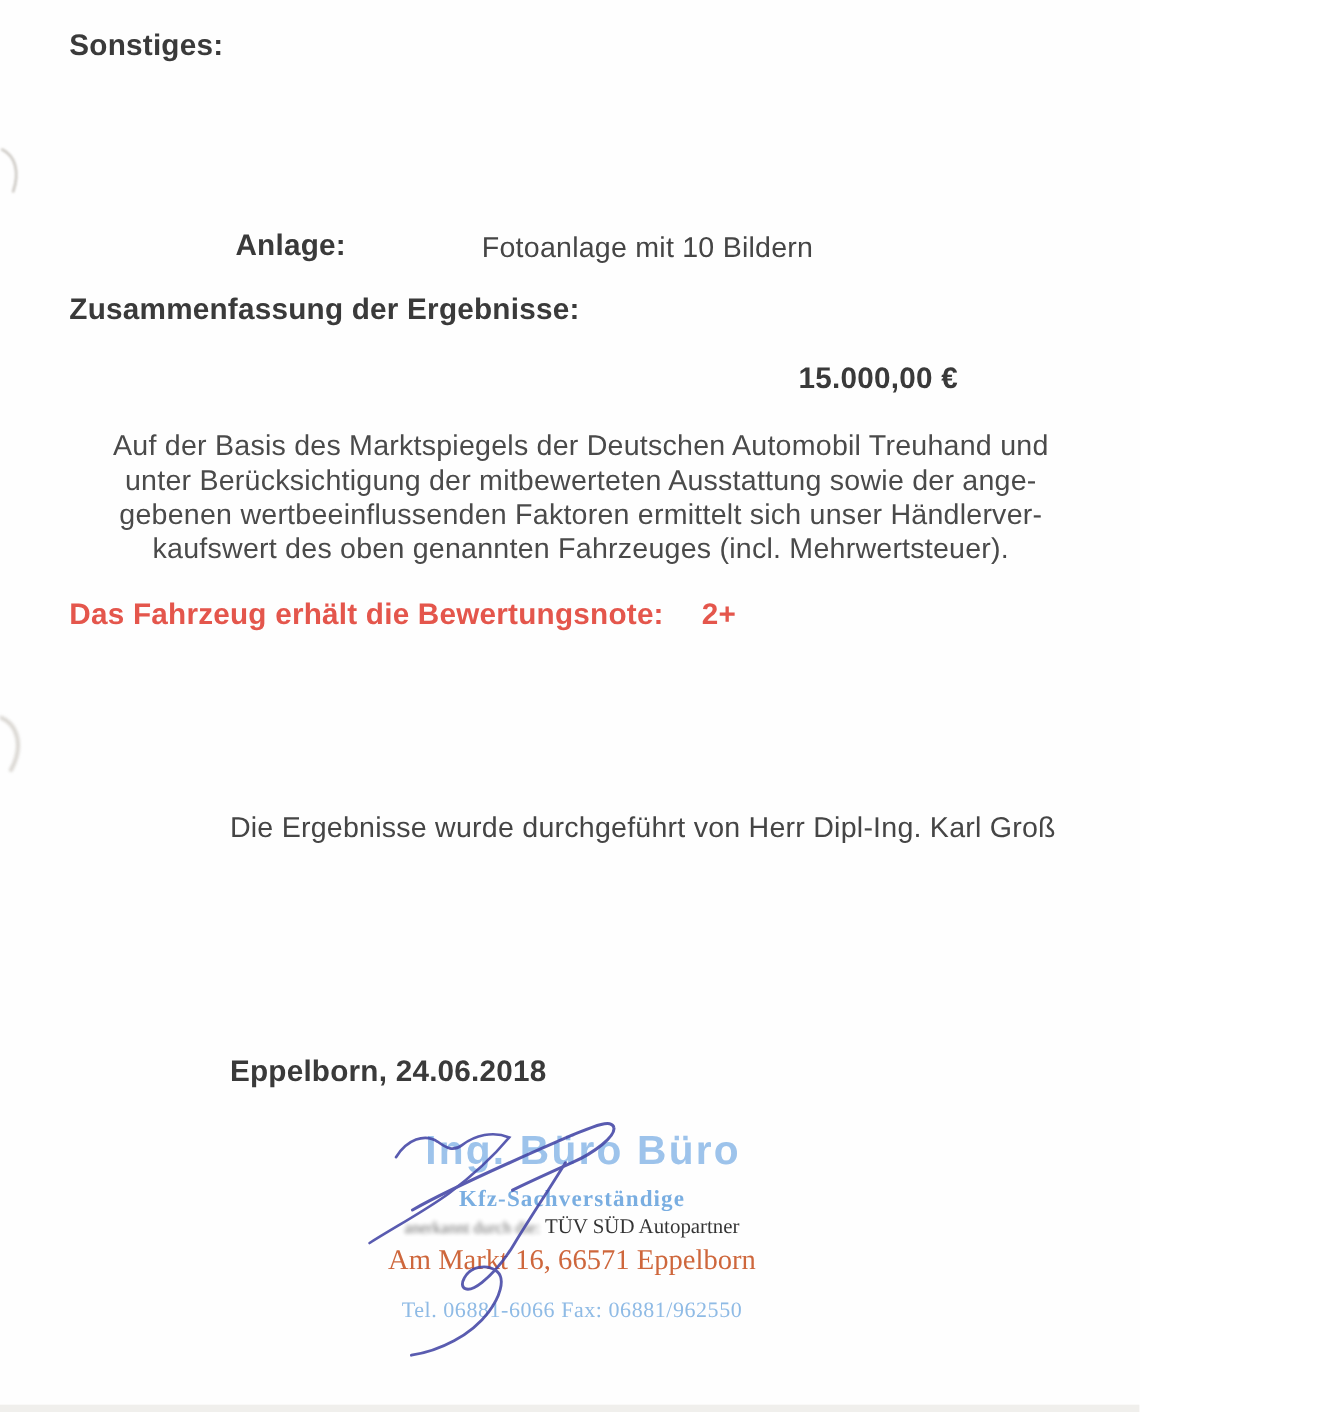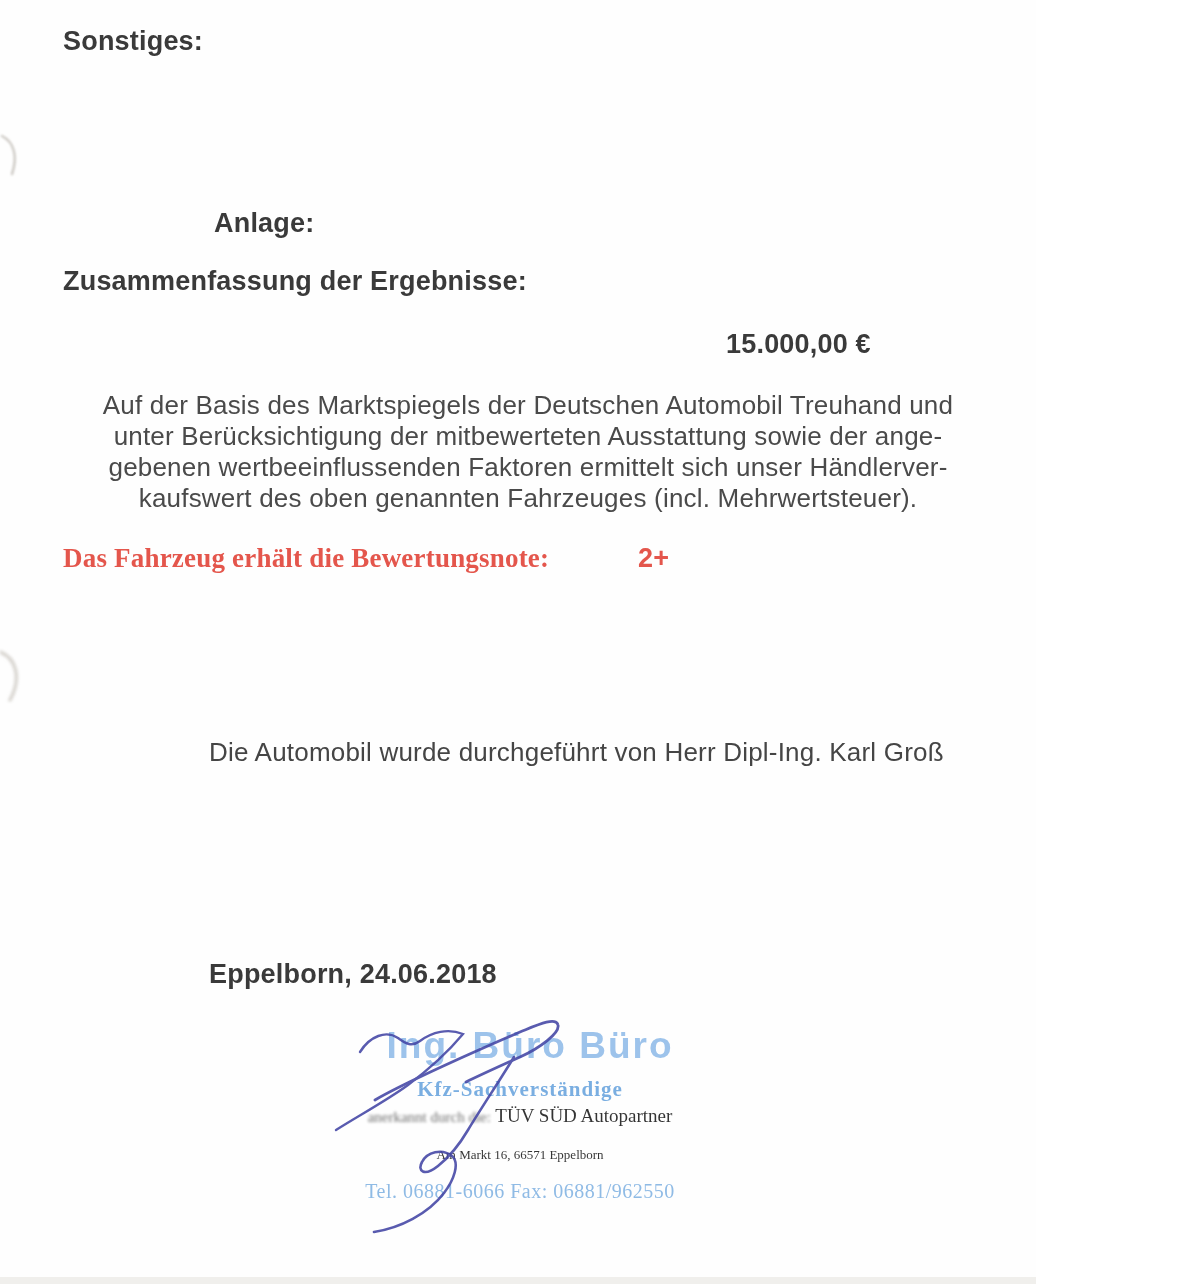--- a/index.html
+++ b/index.html
@@ -39,22 +39,22 @@
     position:absolute;left:0;top:62px;width:100%;
     font-weight:bold;font-size:21px;letter-spacing:1px;
     color:#63a0dc;opacity:.85;
   }
   .stamp-l2{
     position:absolute;left:0;top:90px;width:100%;
     font-size:19px;color:#000000;opacity:.8;
   }
   .stamp-blurword{filter:blur(1.7px);opacity:.75;font-size:15px;}
   .stamp-l3{
-    position:absolute;left:0;top:132px;width:100%;
-    font-size:13px;color:#000000;opacity:.8;
+    position:absolute;left:0;top:116px;width:100%;
+    font-size:26px;color:#c2410c;opacity:.8;
   }
   .stamp-l4{
     position:absolute;left:0;top:165px;width:100%;
     font-size:20px;letter-spacing:.5px;
     color:#6aa4dd;opacity:.75;
   }
   .sig-svg{position:absolute;left:320px;top:1000px;}
   .artifact{position:absolute;pointer-events:none;}
   .bottom-strip{
     position:absolute;left:0;bottom:0;width:100%;height:7px;
@@ -62,34 +62,35 @@
   }
 </style>
 </head>
 <body>
 
 <div class="page">
 
   <div class="abs h soft" style="left:63px;top:26px;">Sonstiges:</div>
 
   <div class="abs h soft" style="left:214px;top:208px;">Anlage:</div>
+  <div class="abs body-txt soft" style="left:438px;top:210px;">Fotoanlage mit 10 Bildern</div>
 
   <div class="abs h soft" style="left:63px;top:266px;">Zusammenfassung der Ergebnisse:</div>
 
   <div class="abs h soft" style="left:726px;top:329px;">15.000,00 €</div>
 
   <div class="para soft" style="left:63px;top:390px;width:930px;text-align:center;">Auf der Basis des Marktspiegels der Deutschen Automobil Treuhand und
 unter Berücksichtigung der mitbewerteten Ausstattung sowie der ange-
 gebenen wertbeeinflussenden Faktoren ermittelt sich unser Händlerver-
 kaufswert des oben genannten Fahrzeuges (incl. Mehrwertsteuer).</div>
 
-  <div class="abs h red soft" style="left:63px;top:543px;font-family:Liberation Serif, serif;">Das Fahrzeug erhält die Bewertungsnote:</div>
+  <div class="abs h red soft" style="left:63px;top:543px;">Das Fahrzeug erhält die Bewertungsnote:</div>
   <div class="abs h red soft" style="left:638px;top:543px;">2+</div>
 
-  <div class="abs body-txt soft" style="left:209px;top:737px;">Die Automobil wurde durchgeführt von Herr Dipl-Ing. Karl Groß</div>
+  <div class="abs body-txt soft" style="left:209px;top:737px;">Die Ergebnisse wurde durchgeführt von Herr Dipl-Ing. Karl Groß</div>
 
   <div class="abs h soft" style="left:209px;top:959px;">Eppelborn, 24.06.2018</div>
 
   <div class="stamp">
     <div class="stamp-title">Ing. Büro Büro</div>
     <div class="stamp-l1">Kfz-Sachverständige</div>
     <div class="stamp-l2">
       <span class="stamp-blurword">anerkannt durch die:</span>
       <span>TÜV SÜD Autopartner</span>
     </div>

